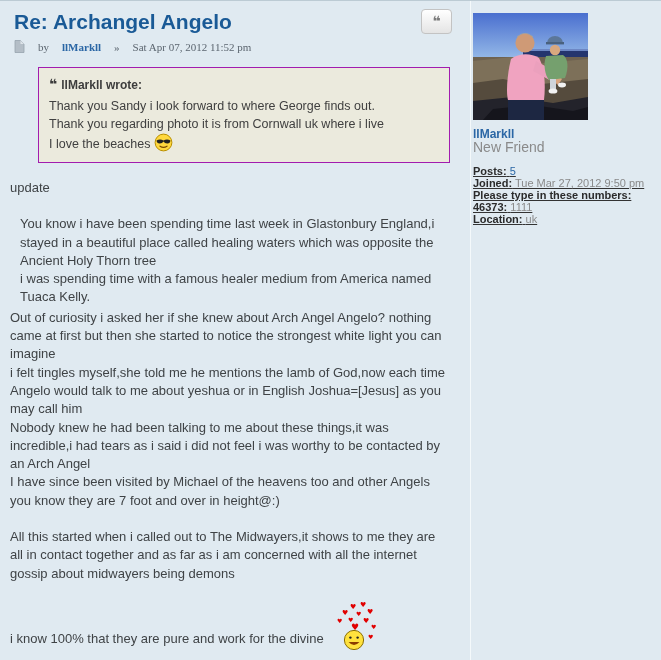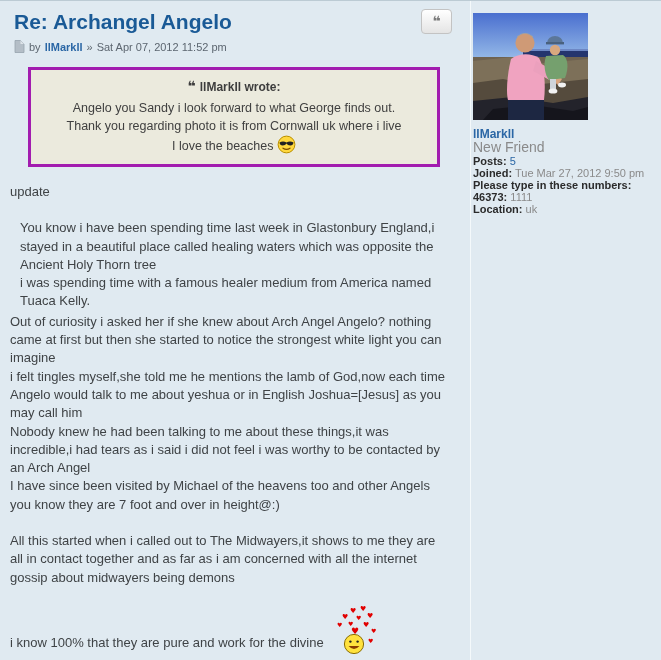--- a/index.html
+++ b/index.html
@@ -20,52 +20,52 @@
   }
   .post-profile {
     position:absolute; left:473px; top:12px; width:186px;
     font-size:11px; line-height:12px; color:#333;
   }
   
   .title {
     color:#1a5a96; font-size:21px; font-weight:bold; margin:3px 0 6px 4px;
     text-decoration:none; display:inline-block; cursor:pointer;
   }
-  .byline { font-size:11px; color:#5c6670; margin-left:4px; display:flex; align-items:flex-end; gap:4px; }
+  .byline { font-size:11px; color:#5c6670; margin-left:4px; display:flex; align-items:flex-end; gap:13px;font-family:Liberation Serif, serif; }
   .byline .author { color:#2a66a5; font-weight:bold; text-decoration:none; cursor:pointer; }
   .quote-btn {
     position:absolute; top:8px; left:421px; width:31px; height:25px;
     border:1px solid #c3c3c3; border-radius:4px;
     background:linear-gradient(#ffffff,#e4e4e4);
     color:#7a7a7a; font-size:14px; font-weight:bold; line-height:23px;
     text-align:center; cursor:pointer;
   }
   
   blockquote {
-    margin:14px 0 10px 18px; width:412px;
-    background:#ebeadd; border:3px solid #a21caf;
+    margin:14px 0 10px 28px; width:412px;
+    background:#ebeadd; border:1px solid #a21caf;
     padding:7px 10px 9px 10px;
-    font-size:12.5px; color:#404040; line-height:18px;text-align:center;
+    font-size:12.5px; color:#404040; line-height:18px;
   }
   .quote-header { font-weight:bold; color:#3d3d3d; font-size:12px; margin-bottom:3px; }
   .quote-header .qmark { font-size:14px; margin-right:4px; }
   
   .content { font-size:13px; line-height:18.3px; color:#3f4346; margin-top:16px; }
   .para { margin-bottom:18px; }
   .para.tight { margin-bottom:2px;margin-left:10px; }
   .inline-smiley { vertical-align:-4px; }
   .love-smiley { vertical-align:-8px; margin-left:6px; }
   
   .avatar { display:block; width:115px; height:107px; }
   .profile-username {
     display:inline-block; margin-top:8px; color:#2a66a5; font-weight:bold;
     font-size:12px; text-decoration:none; cursor:pointer;
   }
   .profile-rank { color:#8a8a8a; font-size:14px; margin-top:1px; }
-  .profile-fields { margin-top:2px; }
+  .profile-fields { margin-top:12px;text-decoration:underline; }
   .profile-fields .row { margin:0; }
   .profile-fields .lbl { font-weight:bold; color:#2b2b2b; }
   .profile-fields .val { color:#8a8a8a; }
   .profile-fields .val-link { color:#2a66a5; cursor:pointer; }
 </style>
 </head>
 <body>
 
 <div class="post-main">
 
@@ -83,21 +83,21 @@
     <span>by</span>
     <a class="author">llMarkll</a>
     <span>»</span>
     <span>Sat Apr 07, 2012 11:52 pm</span>
   </div>
 
   <blockquote>
     <div class="quote-header">
       <span class="qmark">❝</span><span>llMarkll wrote:</span>
     </div>
-    <div>Angelo you Sandy i look forward to what George finds out.</div>
+    <div>Thank you Sandy i look forward to where George finds out.</div>
     <div>Thank you regarding photo it is from Cornwall uk where i live</div>
     <div>
       <span>I love the beaches</span>
       <svg class="inline-smiley" width="19" height="19" viewBox="0 0 19 19">
         <circle cx="9.5" cy="9.5" r="8.4" fill="#ffd83d" stroke="#b98f00" stroke-width="1"></circle>
         <path d="M2.5,7.6 q3.5,-2 7,0 q3.5,-2 7,0 q-0.4,3.2 -3.4,3 q-2.4,-0.1 -3.6,-2.2 q-1.2,2.1 -3.6,2.2 q-3,0.2 -3.4,-3 z" fill="#222"></path>
         <path d="M6,13.2 q3.5,2.4 7,0" stroke="#7a4a00" stroke-width="1.2" fill="none" stroke-linecap="round"></path>
       </svg>
     </div>
   </blockquote>

